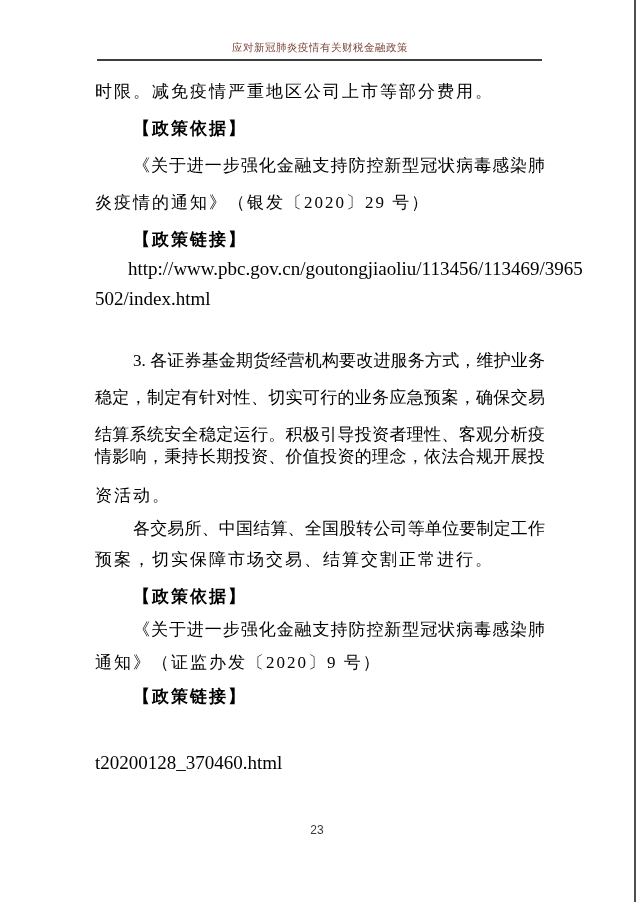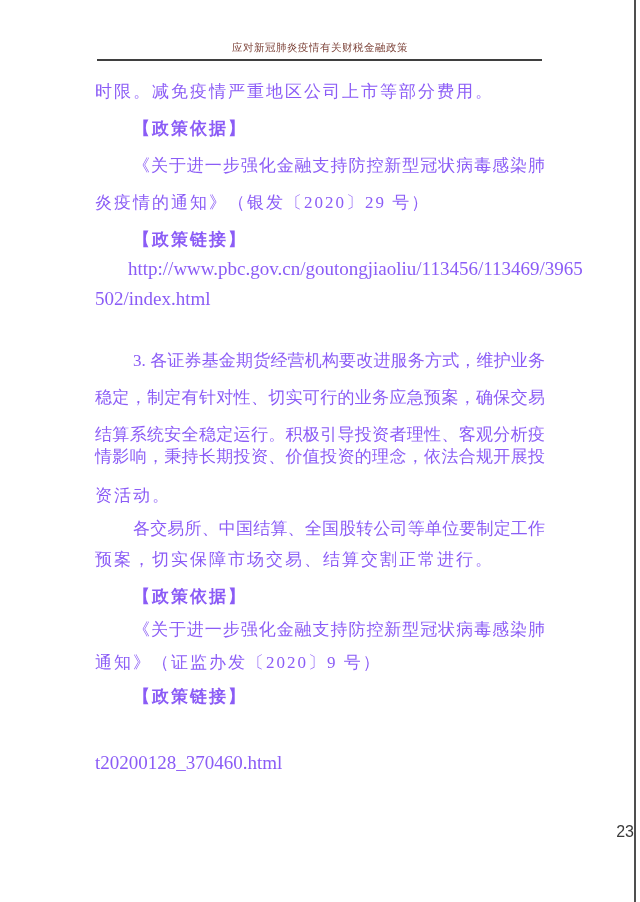--- a/index.html
+++ b/index.html
@@ -31,38 +31,38 @@
     top: 59px; left: 97px;
     width: 445px; height: 1.5px;
     background: #3f3f3f;
   }
   .line {
     position: absolute;
     left: 95px;
     width: 450px;
     font-size: 17px;
     line-height: 22px;
-    color: #8b5cf6;
+    color: #000000;
   }
   .cjk  { letter-spacing: 2px; }
   .just {
     letter-spacing: 0;
     text-align: justify;
     text-align-last: justify;
   }
   .indent { padding-left: 38px; box-sizing: border-box; }
   .bracket { font-weight: bold; letter-spacing: 2px; }
   .url { font-size: 19px; letter-spacing: 0; }
   .url-indent { padding-left: 33px; box-sizing: border-box; }
   .footer-page-number {
     position: absolute;
     top: 823px; left: 0;
     width: 634px;
-    text-align: right;
-    font-size: 16px;
+    text-align: center;
+    font-size: 12px;
     color: #3a3a3a;
     font-family: "Liberation Sans", sans-serif;
   }
 </style>
 </head>
 <body>
 
 <div class="page">
 
   <div class="header-title">应对新冠肺炎疫情有关财税金融政策</div>

